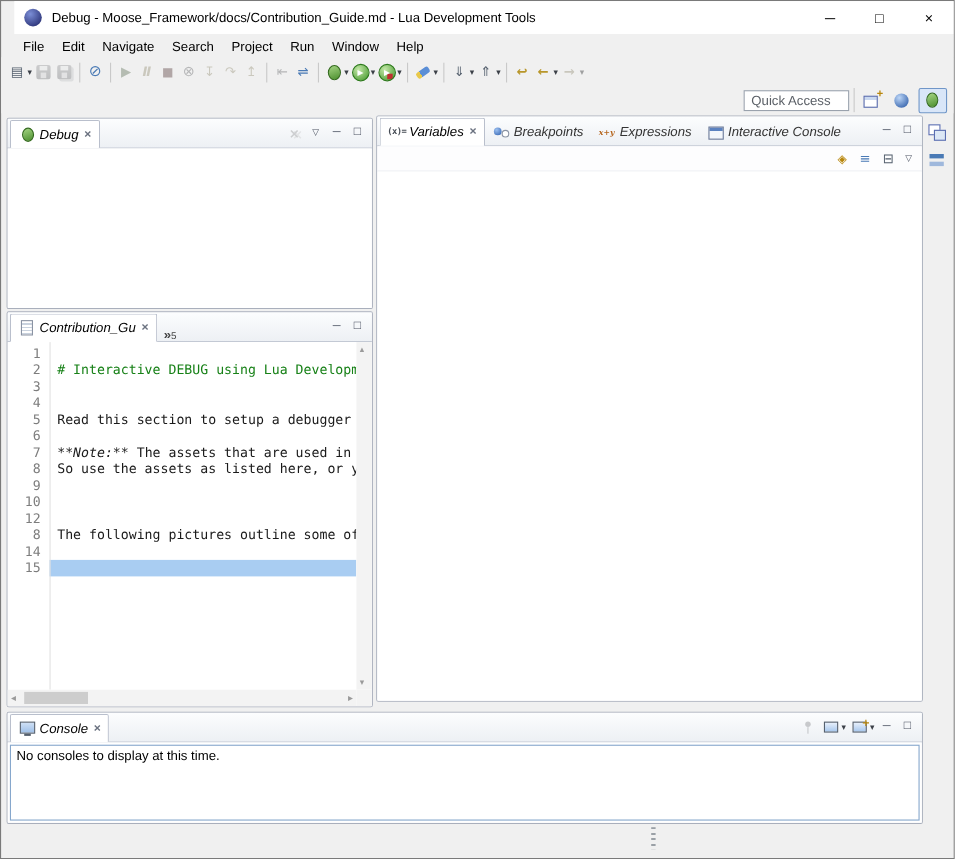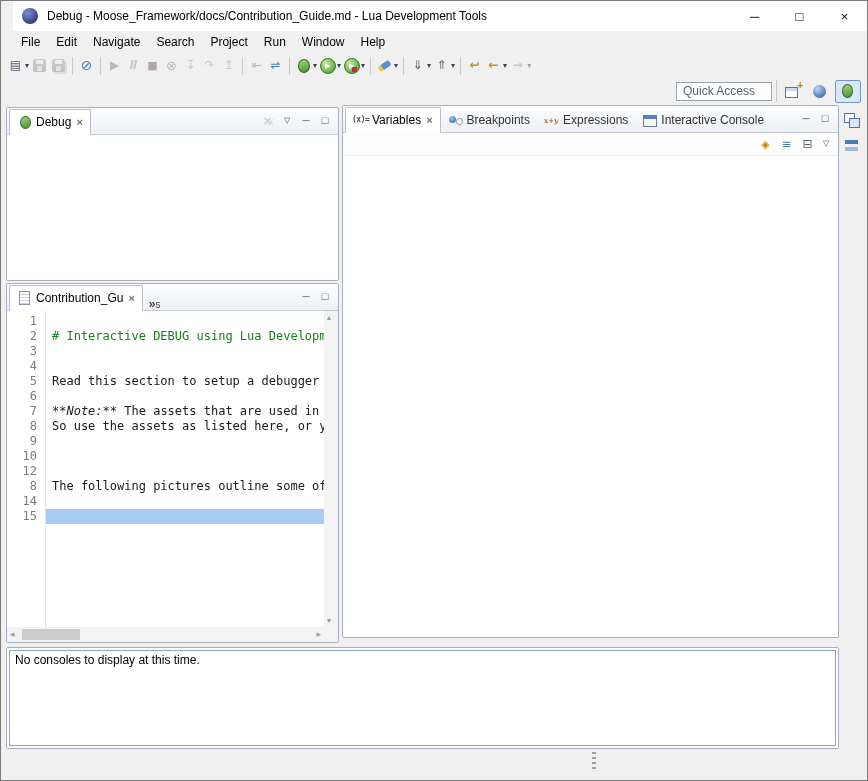--- a/index.html
+++ b/index.html
@@ -71,21 +71,21 @@
   .k-persp-open::after{content:"+";position:absolute;right:2px;top:-1px;color:#b8860b;font-weight:bold;font-size:10px;}
   .k-persp-ldt::before{content:"";position:absolute;left:5px;top:4px;width:13px;height:13px;border-radius:50%;
     background:radial-gradient(circle at 35% 30%,#bcd6f7,#1d4e9e);}
   .k-persp-debug::before{content:"";position:absolute;left:6px;top:3px;width:9px;height:12px;border-radius:50%;
     background:linear-gradient(160deg,#a5d584,#4c8f2f);border:1px solid #33691e;}
 
   
   .panel{position:absolute;display:flex;flex-direction:column;border:1px solid #a9afbc;border-radius:2px;background:#fff;}
   .tabbar{display:flex;align-items:flex-end;height:26px;flex:none;background:linear-gradient(#fcfdfe,#edf0f4);
     border-bottom:1px solid #c3c9d4;padding:0 2px;}
-  .tabs{display:flex;align-items:flex-end;height:100%;}
+  .tabs{display:flex;align-items:flex-end;height:100%;font-style:italic;}
   .tab{display:flex;align-items:center;height:24px;padding:0 7px;color:#333;white-space:nowrap;}
   .tab.sel{background:#fff;border:1px solid #b9bfcc;border-bottom-color:#fff;margin-bottom:-1px;
     border-radius:2px 2px 0 0;color:#000;}
   .tclose{margin-left:5px;font-size:0;}
   .tclose::before{content:"×";font-size:11px;color:#6b7280;font-weight:bold;}
   .hdr-right{margin-left:auto;display:flex;align-items:center;height:100%;padding-right:2px;gap:1px;}
   .vbtn{width:18px;height:16px;line-height:15px;text-align:center;color:#4a5160;font-size:0;}
   .vmenu::before{content:"▽";font-size:8px;color:#4a5160;}
   .vmin::before{content:"─";font-size:10px;color:#4a5160;font-weight:bold;}
   .vmax::before{content:"□";font-size:11px;color:#4a5160;}
@@ -434,20 +434,46 @@
       <div class="gutterline"></div>
       <div class="vscroll"></div>
       <div class="hscroll">
         <div class="hthumb"></div>
       </div>
       <div class="scorner"></div>
     </div>
   </div>
 
   <div id="console-panel" class="panel">
+    <div class="tabbar">
+      <div class="tabs" id="console-tabs">
+          <div class="tab sel">
+            <span class="ti ti-console"></span>
+            <span class="tlabel">Console</span>
+            <span class="tclose"></span>
+          </div>
+        </div>
+      <div class="hdr-right">
+        <div class="vtb" id="console-vtb">
+            <span class="tbtn dis">
+              <i class="icn k-pin"></i>
+            </span>
+            <span class="tbtn">
+              <i class="icn k-monitor"></i>
+              <span class="dd"></span>
+            </span>
+            <span class="tbtn">
+              <i class="icn k-monitornew"></i>
+              <span class="dd"></span>
+            </span>
+          </div>
+        <span class="vbtn vmin"></span>
+        <span class="vbtn vmax"></span>
+      </div>
+    </div>
     <div class="pbody">
       <div class="console-inner">
         <span>No consoles to display at this time.</span>
       </div>
     </div>
   </div>
 
   <div id="right-trim">
       <span class="rtbtn k-restore"></span>
       <span class="rtbtn k-views"></span>

